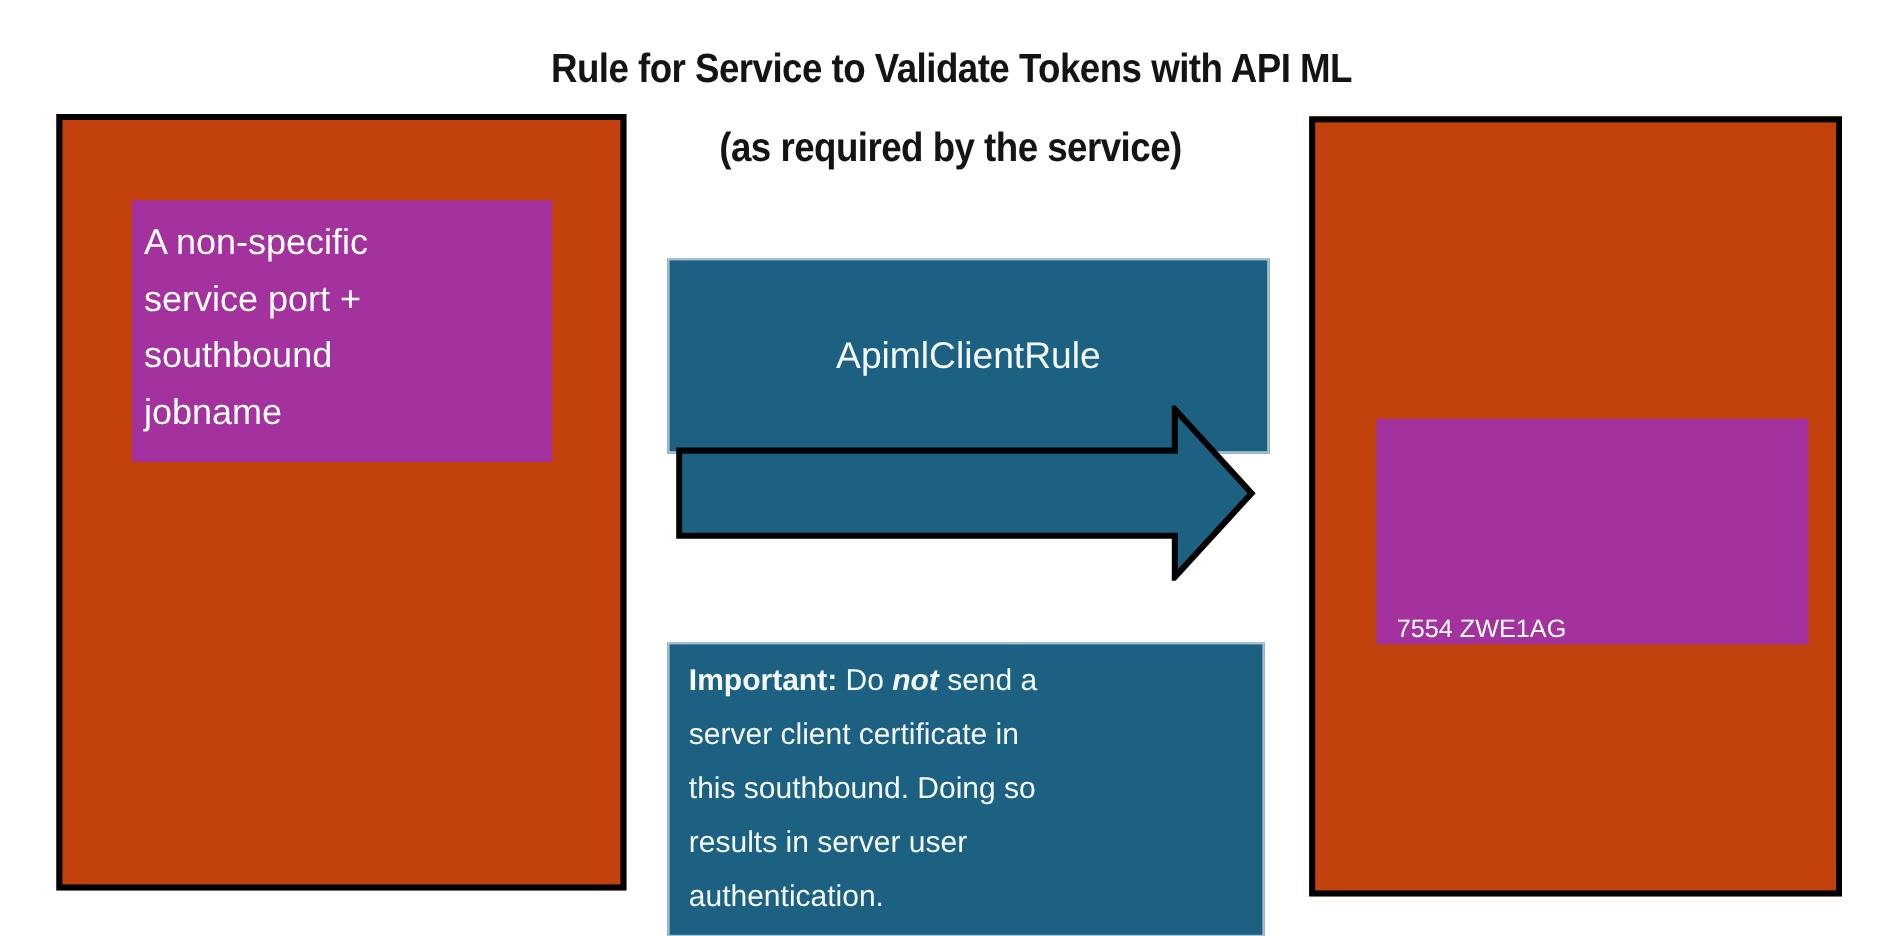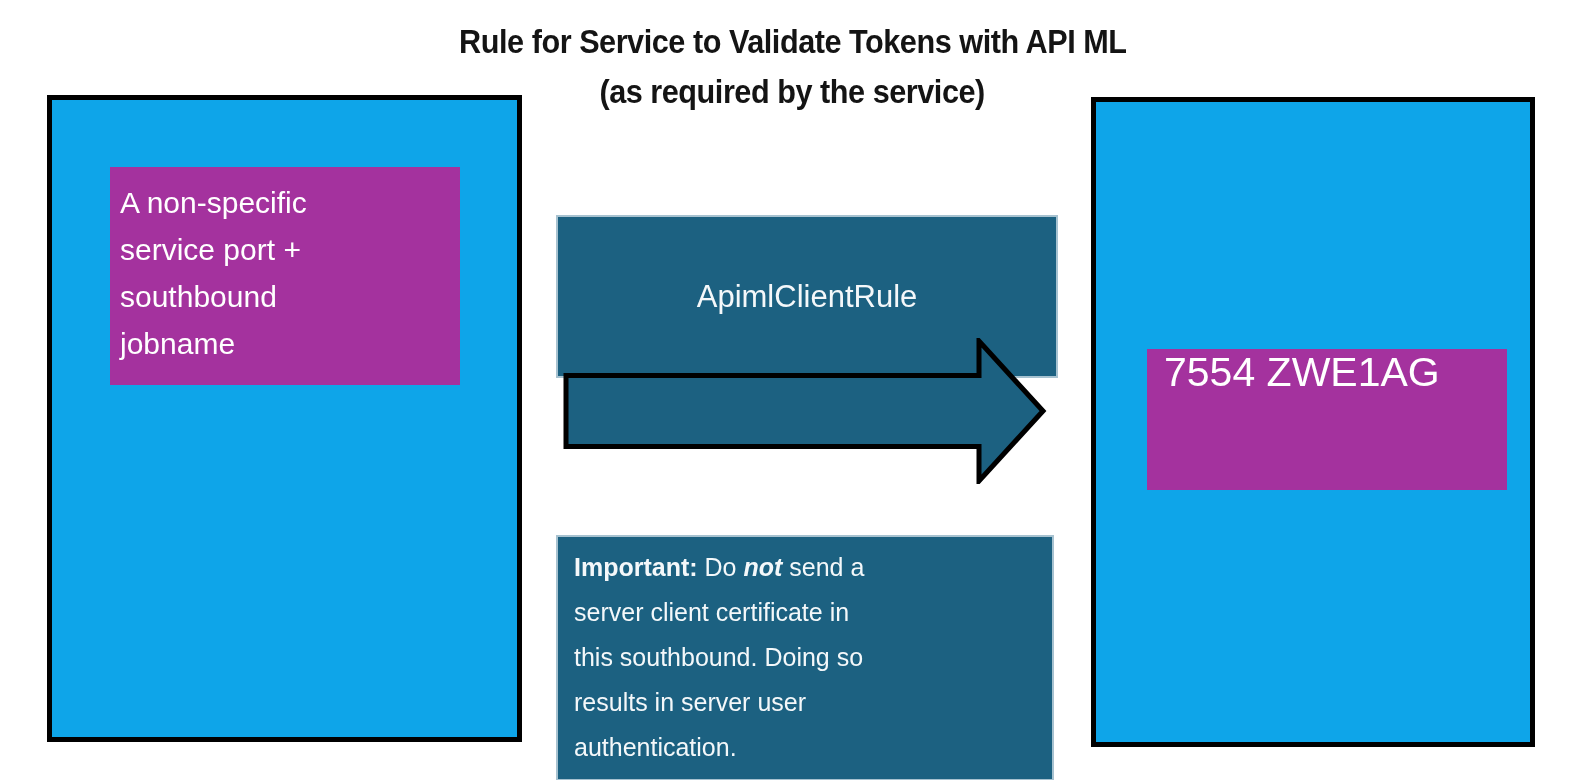--- a/index.html
+++ b/index.html
@@ -2,30 +2,30 @@
 <html style="--magenta: #A4329E; --teal: #1C6181; --teal_border: #A7C2D0;"><head>
 <meta charset="utf-8">
 <style>
   html,body{margin:0;padding:0;background:#ffffff;}
   .canvas{
     position:relative;width:1585px;height:780px;background:#ffffff;overflow:hidden;
     font-family:"Liberation Sans","DejaVu Sans",sans-serif;color:#111;
   }
   
   .title{position:absolute;top:16px;left:0;width:100%;text-align:center;font-weight:bold;color:#141414;}
-  .title .line{font-size:34px;line-height:50px;}
+  .title .line{font-size:34px;line-height:50px;margin-top:16px;}
   .title .line span{display:inline-block;transform:scaleX(0.9);transform-origin:center;letter-spacing:-0.5px;}
   
-  .outer-box{position:absolute;background:#0ea5e9;border:5px solid #000000;box-sizing:border-box;}
+  .outer-box{position:absolute;background:#c2410c;border:5px solid #000000;box-sizing:border-box;}
   .left-box{left:47px;top:95px;width:475px;height:647px;}
   .right-box{left:1091px;top:97px;width:444px;height:650px;}
   
   .hl-box{position:absolute;background:var(--magenta,#A4329E);color:#ffffff;box-sizing:border-box;}
   .hl-left{left:58px;top:67px;width:350px;height:218px;padding:12px 10px;font-size:30px;line-height:47px;}
-  .hl-right{left:51px;top:247px;width:360px;height:141px;display:flex;align-items:flex-start;padding-left:17px;font-size:41px;}
+  .hl-right{left:51px;top:247px;width:360px;height:188px;display:flex;align-items:flex-end;padding-left:17px;font-size:21px;}
   
   .note{position:absolute;left:66px;top:320px;font-size:30px;line-height:45px;color:#0a0a0a;}
   .b{font-weight:bold;}
   .bi{font-weight:bold;font-style:italic;}
   
   .teal{position:absolute;background:var(--teal,#1C6181);border:2px solid var(--teal_border,#A7C2D0);
         box-sizing:border-box;color:#f4f8fa;margin-top:48px;}
   .rule-box{left:556px;top:167px;width:502px;height:163px;display:flex;align-items:center;justify-content:center;font-size:31px;}
   .important-box{left:556px;top:487px;width:498px;height:246px;padding:8px 12px 0 16px;font-size:25px;line-height:45px;}
   

